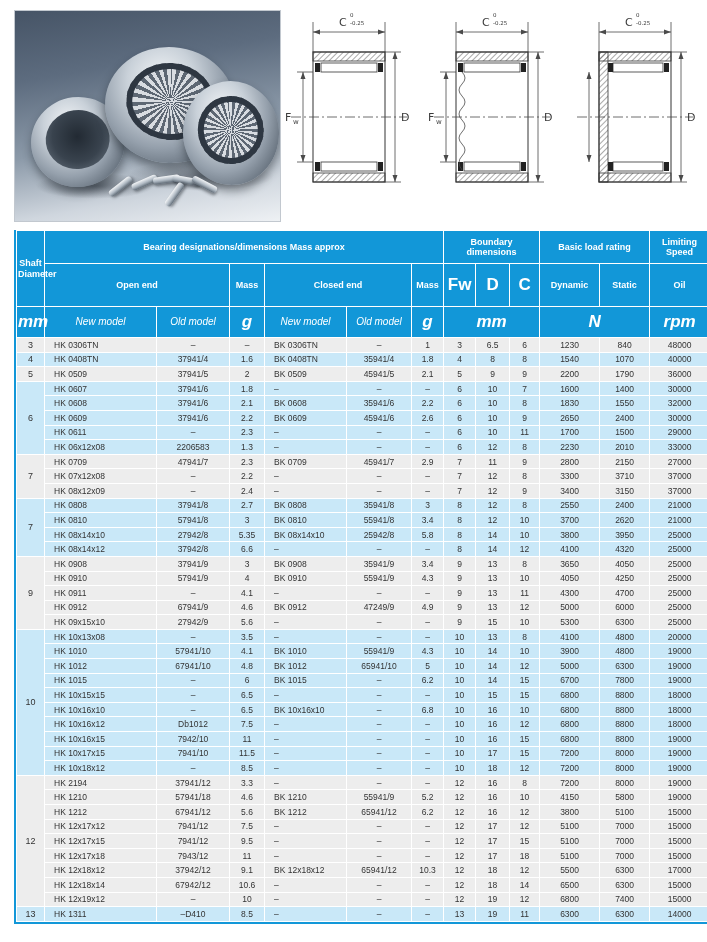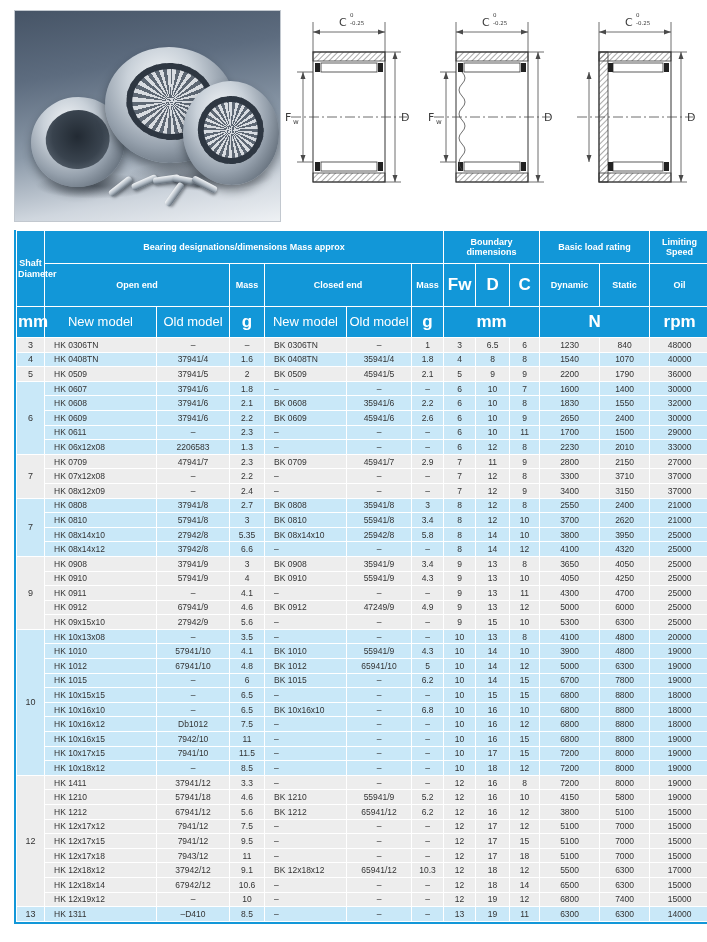--- a/index.html
+++ b/index.html
@@ -33,24 +33,24 @@
   .outline{stroke:#333;stroke-width:1;fill:none;}
   .arrow{fill:#4a4a4a;}
 
   
   .table-wrap{position:absolute;left:14px;top:230px;width:693px;
               background:#1297d8;padding:0 2px 2px 2px;box-sizing:border-box;}
   table{width:100%;border-collapse:collapse;table-layout:fixed;}
   thead th{background:#1297d8;color:#fff;border:1px solid #fff;font-weight:bold;
            font-size:9px;padding:1px;line-height:1.15;}
   thead .big{font-size:17px;}
-  thead .small{font-size:13px;font-weight:normal;}
+  thead .small{font-size:10px;font-weight:normal;}
   thead tr.r1 th{height:30px;}
   thead tr.r2 th{height:40px;}
-  thead tr.r3 th{height:28px;}
+  thead tr.r3 th{height:28px;font-style:italic;}
   tbody td{height:13.6px;font-size:8.5px;color:#333;text-align:center;
            border:1px solid #fff;padding:0 1px;white-space:nowrap;overflow:hidden;}
   tbody td.desig{text-align:left;padding-left:9px;}
   tbody tr.tone-grey td{background:#ededed;}
   tbody tr.tone-blue td{background:#c9e8f8;}
   tbody td.dia{font-size:9px;}
 </style>
 </head>
 <body>
 
@@ -662,21 +662,21 @@
             <td>–</td>
             <td>10</td>
             <td>18</td>
             <td>12</td>
             <td>7200</td>
             <td>8000</td>
             <td>19000</td>
           </tr>
           <tr class="tone-grey">
             <td rowspan="9" class="dia">12</td>
-            <td class="desig">HK 1411</td>
+            <td class="desig">HK 2194</td>
             <td>37941/12</td>
             <td>3.3</td>
             <td class="desig">–</td>
             <td>–</td>
             <td>–</td>
             <td>12</td>
             <td>16</td>
             <td>8</td>
             <td>7200</td>
             <td>8000</td>

